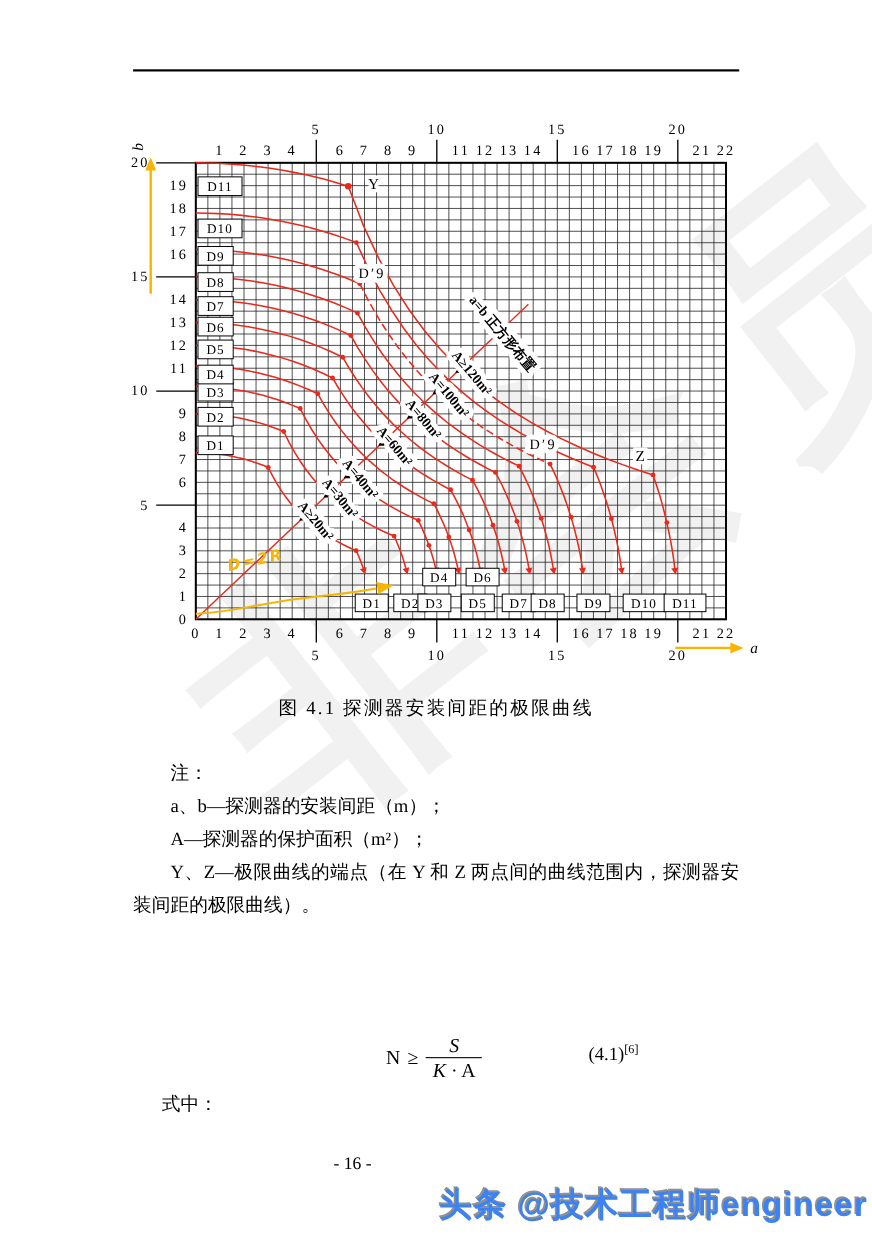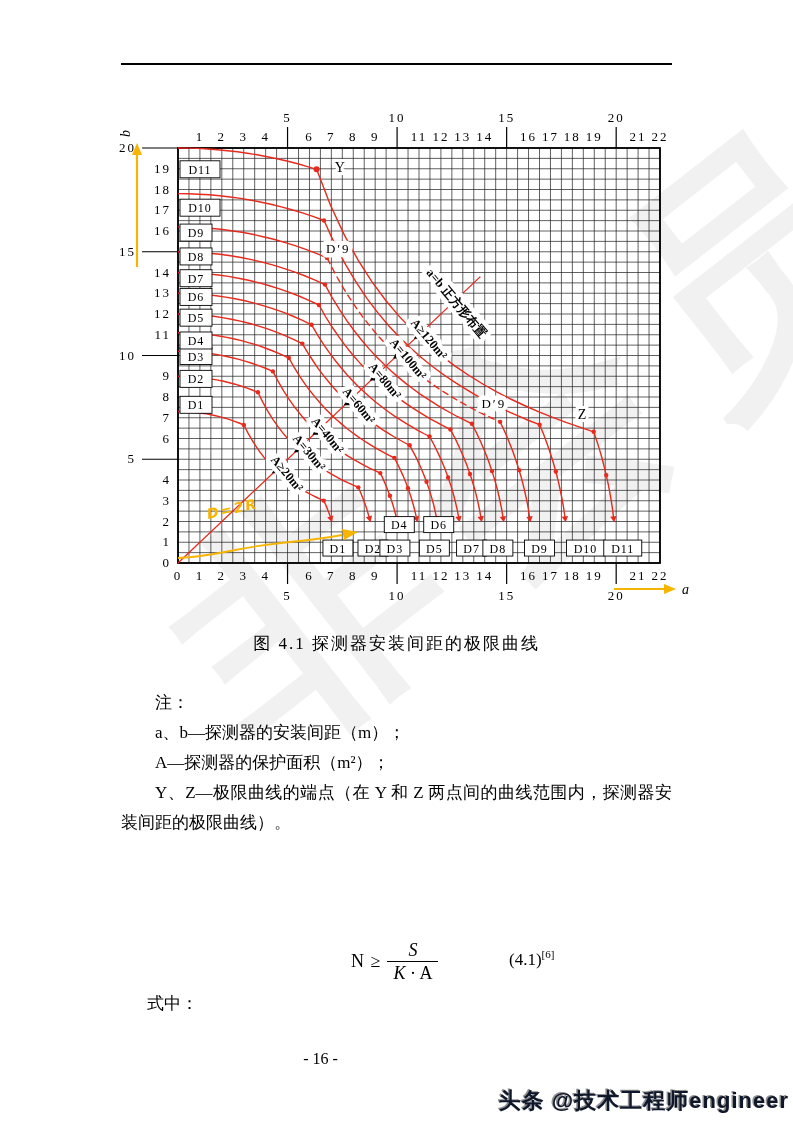--- a/index.html
+++ b/index.html
@@ -18,28 +18,28 @@
   .text-block{position:absolute;left:121px;top:688px;width:551px;font-size:17px;line-height:30px;text-align:justify;z-index:2;}
   .text-block p{margin:0;text-indent:2em;}
   .text-block p.spaced{margin-top:6px;}
   .formula-row{position:absolute;left:121px;top:934px;width:551px;height:58px;z-index:2;}
   .formula{position:absolute;left:230px;top:6px;display:flex;align-items:center;font-size:18px;}
   .formula .lhs{letter-spacing:1px;}
   .frac{display:inline-flex;flex-direction:column;align-items:center;margin-left:6px;line-height:1.15;}
   .frac .num{font-style:italic;padding:0 10px;}
   .frac .den{border-top:1.4px solid #000;padding:1px 6px 0 6px;}
   .frac .den i{font-style:italic;}
-  .eq-no{position:absolute;left:388px;top:14px;font-size:17px;}
+  .eq-no{position:absolute;left:414px;top:14px;font-size:17px;}
   .eq-no sup{font-size:11px;}
   .after-formula{position:absolute;left:113px;top:992px;width:551px;font-size:17px;z-index:2;}
   .after-formula p{margin:0;text-indent:2em;}
   .page-number{position:absolute;left:0;top:1050px;width:641px;text-align:center;font-size:16px;z-index:2;}
   .bottom-watermark{
-    position:absolute;right:4px;bottom:6px;font-size:22px;font-weight:bold;z-index:3;
-    font-family:"Liberation Sans","DejaVu Sans",sans-serif;color:#0f172a;
+    position:absolute;right:4px;bottom:6px;font-size:30px;font-weight:bold;z-index:3;
+    font-family:"Liberation Sans","DejaVu Sans",sans-serif;color:#3b82f6;
     text-shadow:-1.5px -1.5px 0 #909090,1px 1px 0 #ffffff,-0.5px -0.5px 0 #777;
     letter-spacing:1px;
   }
 </style>
 </head>
 <body>
 
 <div class="top-rule"></div>
 
 <div class="big-watermark">非会员</div>

